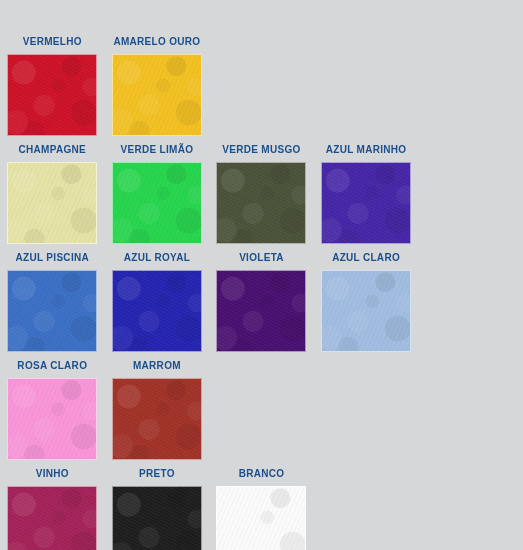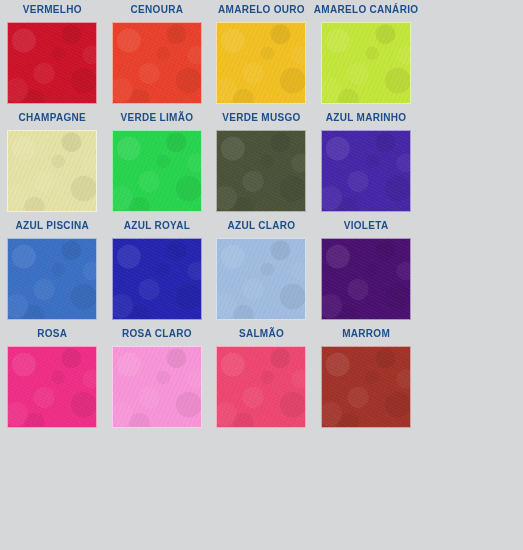--- a/index.html
+++ b/index.html
@@ -37,20 +37,21 @@
     color: #1b4f8c;
     font-size: 10px;
     font-weight: bold;
     letter-spacing: 0.3px;
     line-height: 12px;
     height: 14px;
     text-align: center;
     white-space: nowrap;
     text-transform: uppercase;
     font-family: "Liberation Sans", sans-serif;
+    margin-top: 32px;
   }
   .swatch-chip {
     width: 90px;
     height: 82px;
     margin-top: 4px;
     border: 1px solid rgba(255,255,255,0.55);
     box-sizing: border-box;
     position: relative;
     overflow: hidden;
     background-repeat: no-repeat;
@@ -84,30 +85,22 @@
 </head>
 <body style="background: rgb(214, 215, 217);">
 
 <div id="palette-grid">
     <div class="swatch-row">
       <div class="swatch-cell">
         <div class="swatch-label">VERMELHO</div>
         <div class="swatch-chip" title="VERMELHO" style="background-color: rgb(204, 18, 40);"></div>
       </div>
       <div class="swatch-cell">
-        <div class="swatch-label">CENOURA</div>
-        <div class="swatch-chip" title="CENOURA" style="background-color: rgb(232, 64, 42);"></div>
-      </div>
-      <div class="swatch-cell">
         <div class="swatch-label">AMARELO OURO</div>
         <div class="swatch-chip" title="AMARELO OURO" style="background-color: rgb(242, 192, 34);"></div>
-      </div>
-      <div class="swatch-cell">
-        <div class="swatch-label">AMARELO CANÁRIO</div>
-        <div class="swatch-chip" title="AMARELO CANÁRIO" style="background-color: rgb(195, 230, 58);"></div>
       </div>
     </div>
     <div class="swatch-row">
       <div class="swatch-cell">
         <div class="swatch-label">CHAMPAGNE</div>
         <div class="swatch-chip" title="CHAMPAGNE" style="background-color: rgb(229, 226, 165);"></div>
       </div>
       <div class="swatch-cell">
         <div class="swatch-label">VERDE LIMÃO</div>
         <div class="swatch-chip" title="VERDE LIMÃO" style="background-color: rgb(39, 212, 77);"></div>
@@ -124,39 +117,47 @@
     <div class="swatch-row">
       <div class="swatch-cell">
         <div class="swatch-label">AZUL PISCINA</div>
         <div class="swatch-chip" title="AZUL PISCINA" style="background-color: rgb(58, 111, 196);"></div>
       </div>
       <div class="swatch-cell">
         <div class="swatch-label">AZUL ROYAL</div>
         <div class="swatch-chip" title="AZUL ROYAL" style="background-color: rgb(36, 36, 176);"></div>
       </div>
       <div class="swatch-cell">
+        <div class="swatch-label">VIOLETA</div>
+        <div class="swatch-chip" title="VIOLETA" style="background-color: rgb(74, 16, 112);"></div>
+      </div>
+      <div class="swatch-cell">
         <div class="swatch-label">AZUL CLARO</div>
         <div class="swatch-chip" title="AZUL CLARO" style="background-color: rgb(160, 188, 224);"></div>
-      </div>
-      <div class="swatch-cell">
-        <div class="swatch-label">VIOLETA</div>
-        <div class="swatch-chip" title="VIOLETA" style="background-color: rgb(74, 16, 112);"></div>
       </div>
     </div>
     <div class="swatch-row">
       <div class="swatch-cell">
-        <div class="swatch-label">ROSA</div>
-        <div class="swatch-chip" title="ROSA" style="background-color: rgb(238, 45, 134);"></div>
-      </div>
-      <div class="swatch-cell">
         <div class="swatch-label">ROSA CLARO</div>
         <div class="swatch-chip" title="ROSA CLARO" style="background-color: rgb(248, 148, 216);"></div>
-      </div>
-      <div class="swatch-cell">
-        <div class="swatch-label">SALMÃO</div>
-        <div class="swatch-chip" title="SALMÃO" style="background-color: rgb(237, 70, 112);"></div>
       </div>
       <div class="swatch-cell">
         <div class="swatch-label">MARROM</div>
         <div class="swatch-chip" title="MARROM" style="background-color: rgb(160, 50, 40);"></div>
       </div>
     </div>
+    <div class="swatch-row">
+      <div class="swatch-cell">
+        <div class="swatch-label">VINHO</div>
+        <div class="swatch-chip" title="VINHO" style="background-color: rgb(163, 34, 89);"></div>
+      </div>
+      <div class="swatch-cell">
+        <div class="swatch-label">PRETO</div>
+        <div class="swatch-chip" title="PRETO" style="background-color: rgb(30, 30, 30);"></div>
+      </div>
+      <div class="swatch-cell">
+        <div class="swatch-label">BRANCO</div>
+        <div class="swatch-chip" title="BRANCO" style="background-color: rgb(250, 250, 250);"></div>
+      </div>
+      <div class="swatch-cell is-empty"></div>
+      <div class="swatch-cell is-empty"></div>
+    </div>
   </div>
 
 </body></html>

